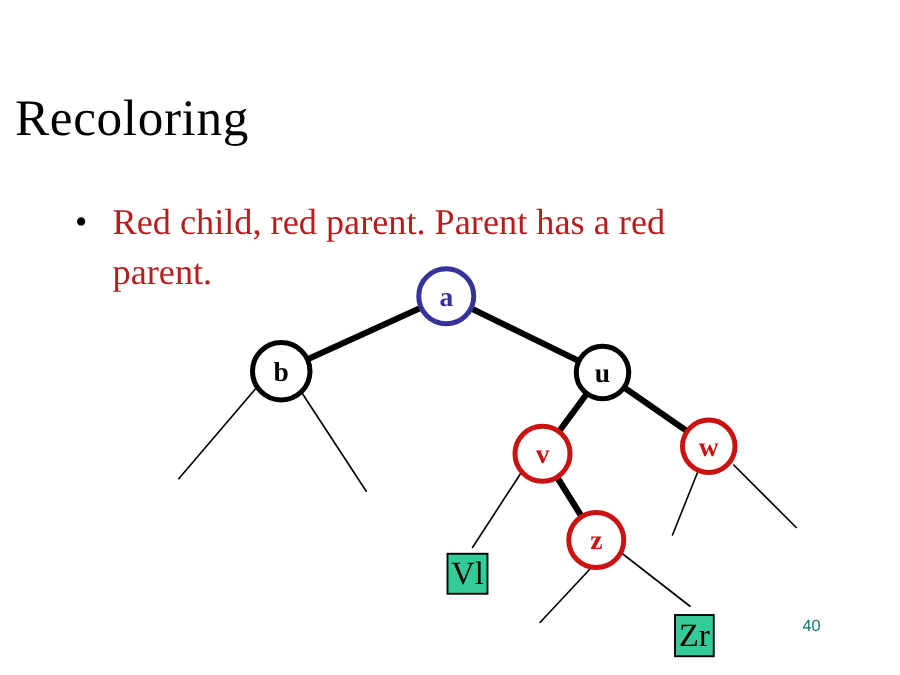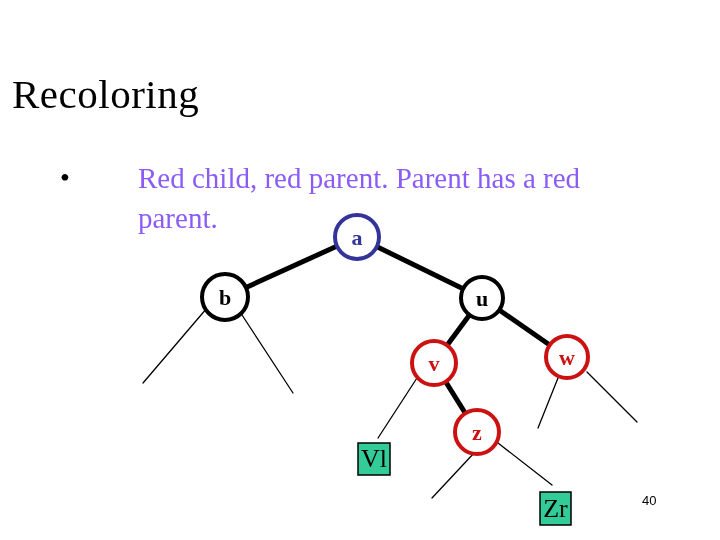--- a/index.html
+++ b/index.html
@@ -11,27 +11,27 @@
     position:absolute;top:70px;left:12px;width:720px;text-align:left;
     font-size:41px;color:#000;letter-spacing:0.5px;
   }
   .bullet-item{
     position:absolute;left:60px;top:158px;display:flex;align-items:flex-start;
   }
   .bullet-marker{
     font-size:28px;line-height:40px;width:30px;color:#000;
   }
   .bullet-text{
-    font-size:29px;line-height:40px;color:#8b5cf6;max-width:540px;margin-left:48px;
+    font-size:29px;line-height:40px;color:#b91c1c;max-width:540px;
   }
   .tree-svg{
     position:absolute;left:0;top:0;width:720px;height:540px;
   }
   .page-number{
-    position:absolute;left:642px;top:493px;font-size:13px;color:#000000;
+    position:absolute;left:642px;top:493px;font-size:13px;color:#0f766e;
     font-family:"Liberation Sans","DejaVu Sans",sans-serif;
   }
 </style>
 </head>
 <body>
 
 <div class="slide">
 
   <div class="slide-title">Recoloring</div>
 

